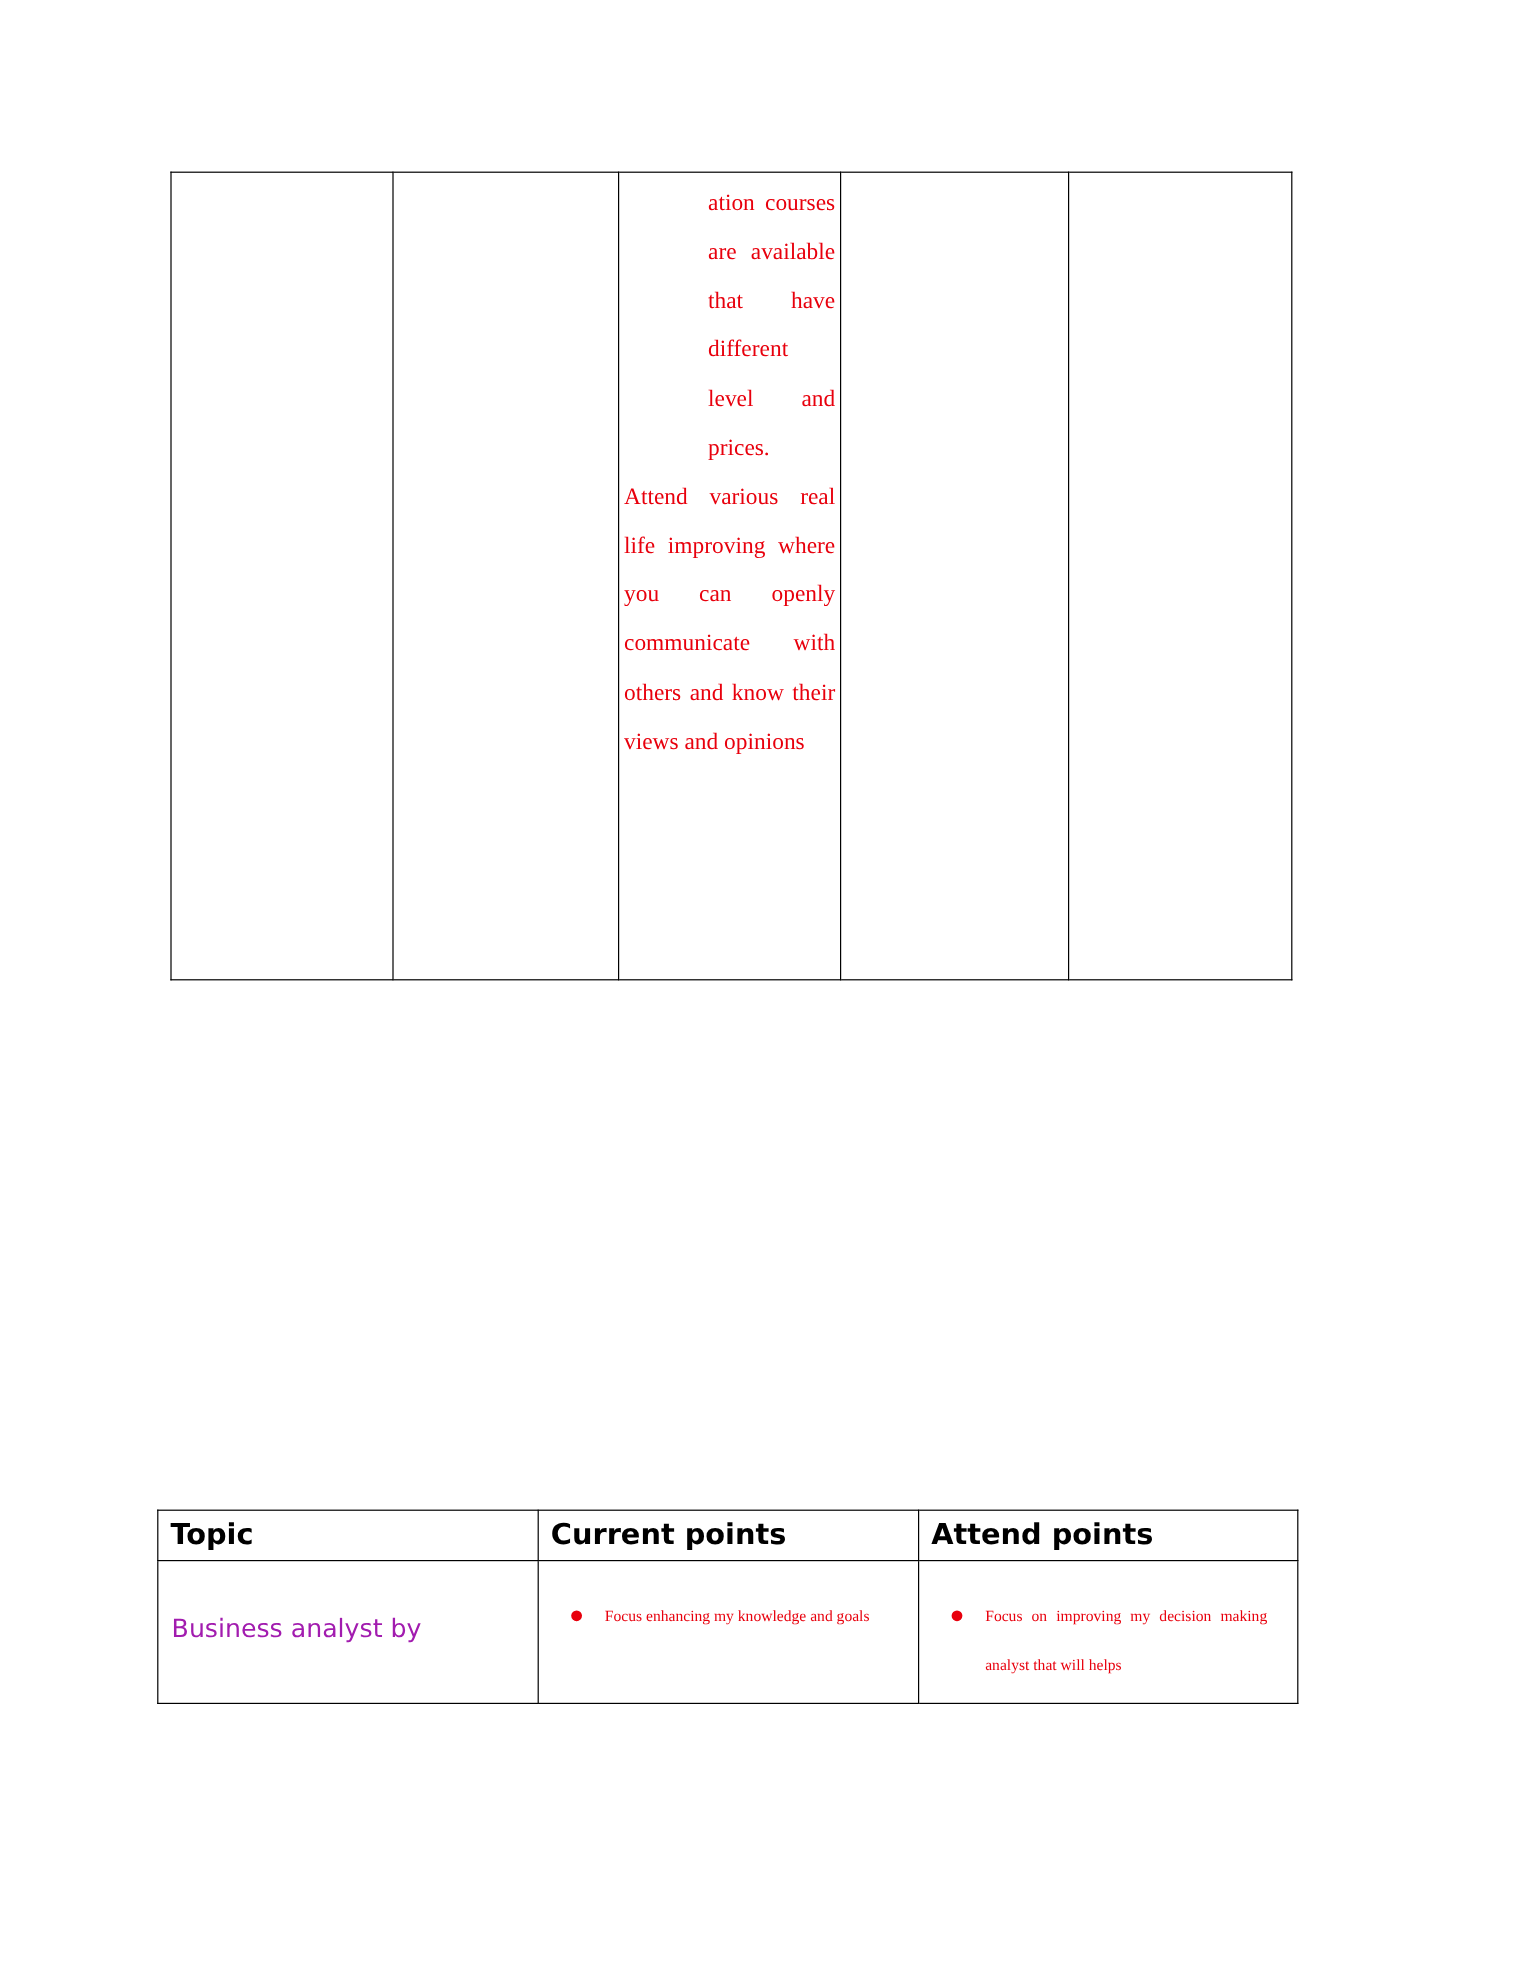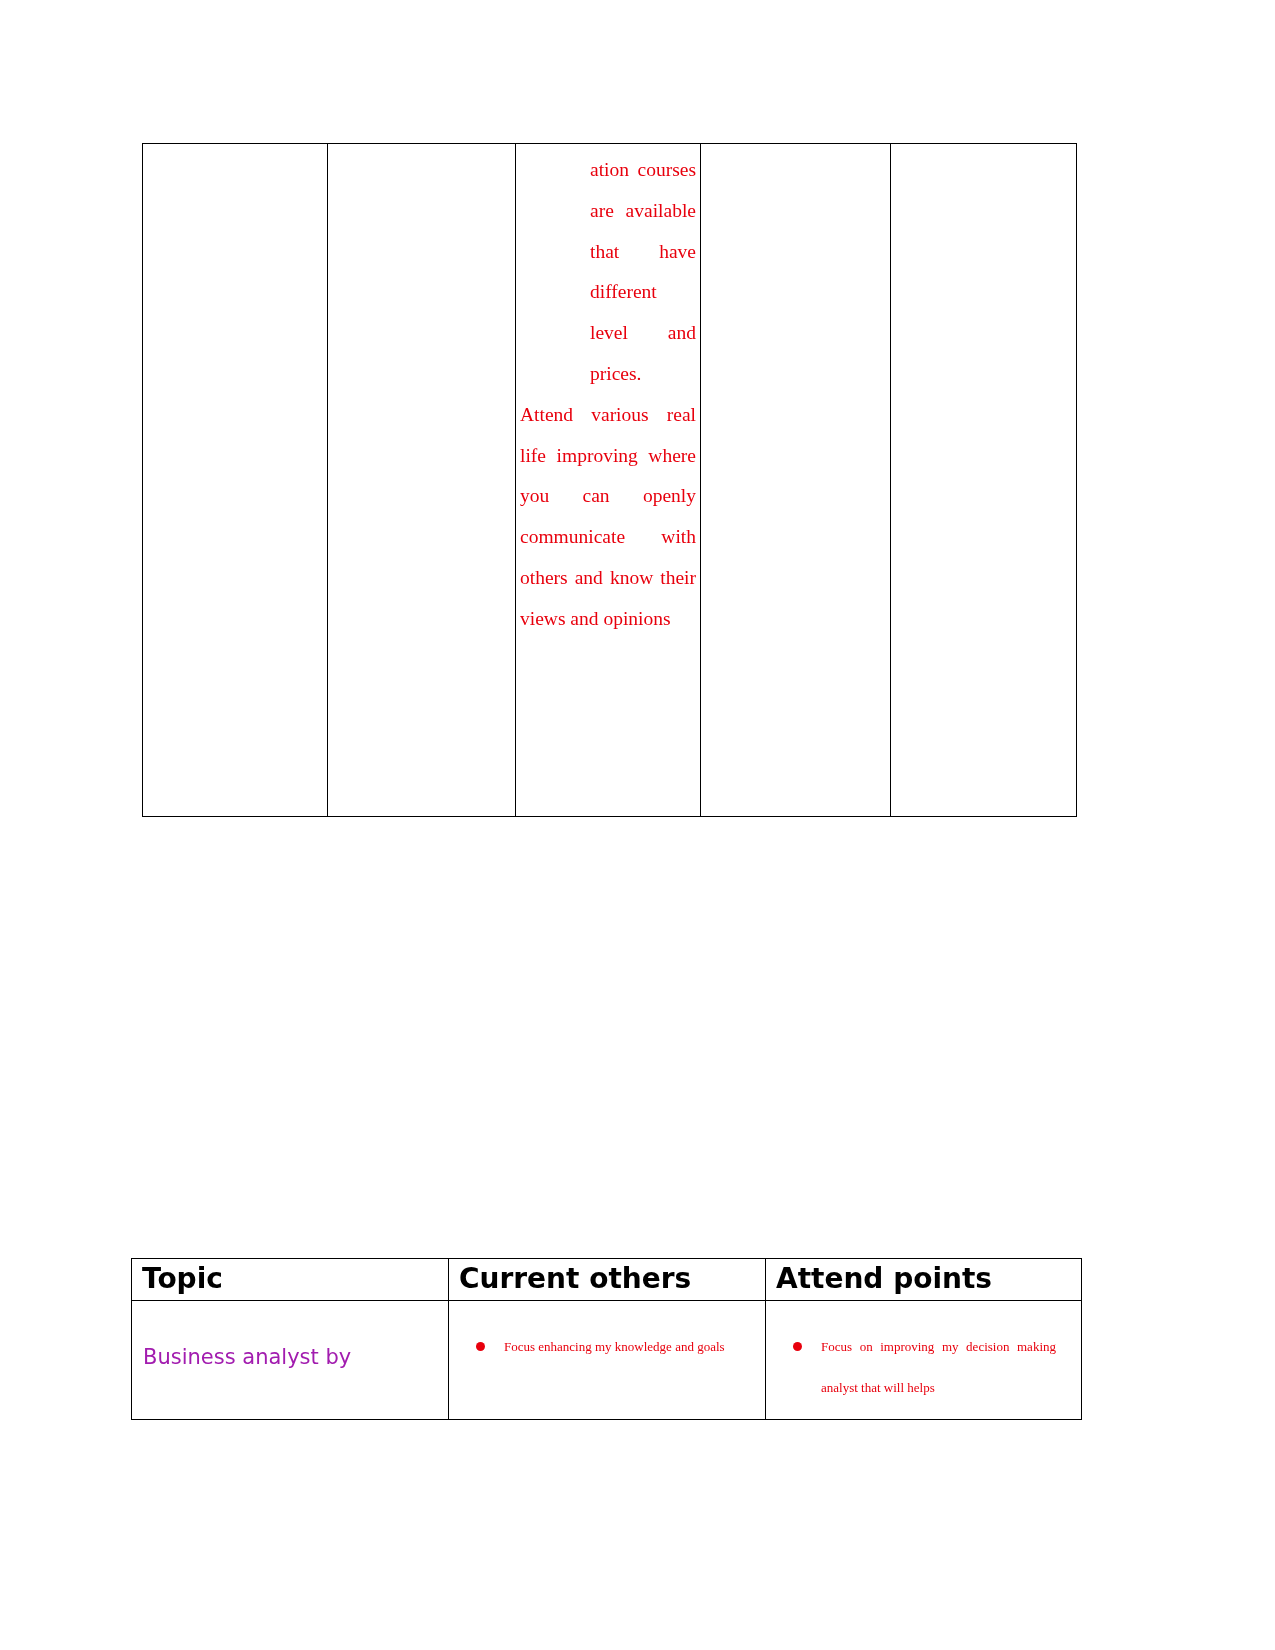--- a/index.html
+++ b/index.html
@@ -86,21 +86,21 @@
   .bt-c1 { width: 316px; }
   .bt-c2 { width: 316px; }
   .bt-c3 { width: 315px; }
 
   .hdr-cell {
     height: 41px;
   }
   .hdr-text {
     font-family: "DejaVu Sans", sans-serif;
     font-weight: bold;
-    font-size: 28px;
+    font-size: 24px;
     color: #000000;
     line-height: 40px;
     padding: 0 0 0 10px;
     margin: 0;
     white-space: nowrap;
   }
 
   .body-cell {
     height: 110px;
     overflow: hidden;
@@ -175,21 +175,21 @@
     </tbody>
   </table>
 
   <table class="bottom-table">
     <tbody>
       <tr>
         <td class="bt-c1 hdr-cell">
           <p class="hdr-text">Topic</p>
         </td>
         <td class="bt-c2 hdr-cell">
-          <p class="hdr-text">Current others</p>
+          <p class="hdr-text">Current points</p>
         </td>
         <td class="bt-c3 hdr-cell">
           <p class="hdr-text">Attend points</p>
         </td>
       </tr>
       <tr>
         <td class="bt-c1 body-cell">
           <p class="topic-text">Business analyst by</p>
         </td>
         <td class="bt-c2 body-cell">

